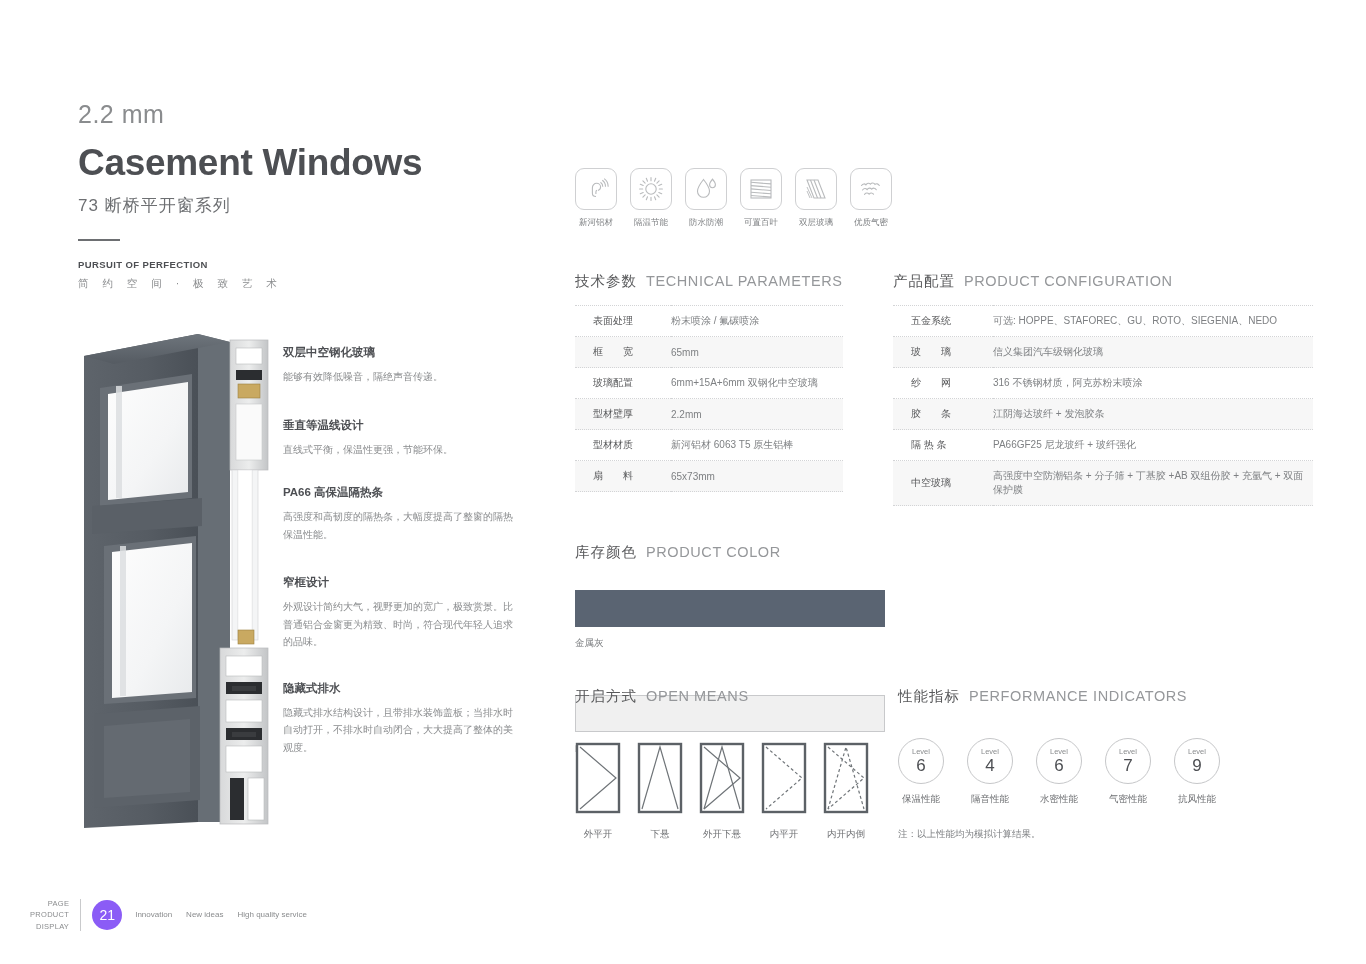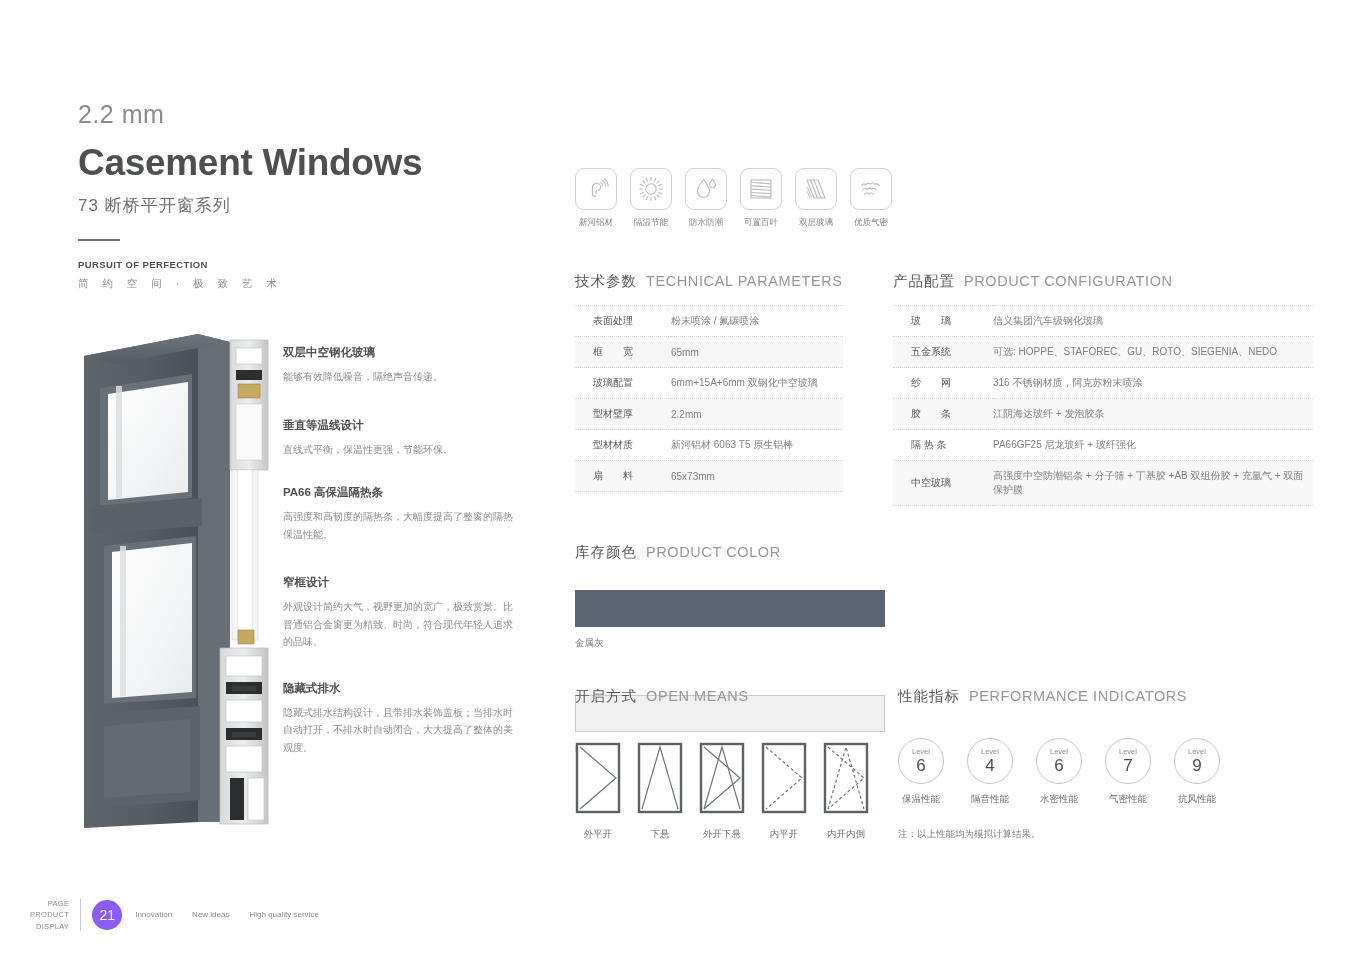--- a/index.html
+++ b/index.html
@@ -86,21 +86,21 @@
   .perf-note { font-size: 9.5px; color: #7e8083; margin-top: 22px; }
 
   
   .footer { position: absolute; left: 30px; top: 898px; display: flex; align-items: center; }
   .foot-left { font-size: 7.5px; color: #8a8c8e; line-height: 1.5; text-align: right; letter-spacing: 0.3px; }
   .foot-div { width: 1px; height: 32px; background: #c9cacc; margin: 0 11px; }
   .foot-badge {
     width: 30px; height: 30px; border-radius: 50%; background: #8b5cf6;
     color: #fff; font-size: 14px; display: flex; align-items: center; justify-content: center;
   }
-  .foot-words { display: flex; gap: 20px; margin-left: 13px; }
+  .foot-words { display: flex; gap: 14px; margin-left: 13px; }
   .foot-word { font-size: 8px; color: #8a8c8e; }
 </style>
 </head>
 <body>
 
 <div class="page">
 
   <div class="title-block">
     <div class="sub-mm">2.2 mm</div>
     <div class="main-title">Casement Windows</div>
@@ -303,26 +303,26 @@
   </div>
 
   <div class="panel-conf">
     <div class="sec-head">
       <span class="sec-cn">产品配置</span>
       <span class="sec-en">PRODUCT CONFIGURATION</span>
     </div>
     <table class="tbl">
       <tbody>
           <tr>
+        <td class="k">五金系统</td>
+        <td class="v">可选: HOPPE、STAFOREC、GU、ROTO、SIEGENIA、NEDO</td>
+      </tr>
+      <tr>
         <td class="k">玻　　璃</td>
         <td class="v">信义集团汽车级钢化玻璃</td>
-      </tr>
-      <tr>
-        <td class="k">五金系统</td>
-        <td class="v">可选: HOPPE、STAFOREC、GU、ROTO、SIEGENIA、NEDO</td>
       </tr>
       <tr>
         <td class="k">纱　　网</td>
         <td class="v">316 不锈钢材质，阿克苏粉末喷涂</td>
       </tr>
       <tr>
         <td class="k">胶　　条</td>
         <td class="v">江阴海达玻纤 + 发泡胶条</td>
       </tr>
       <tr>

